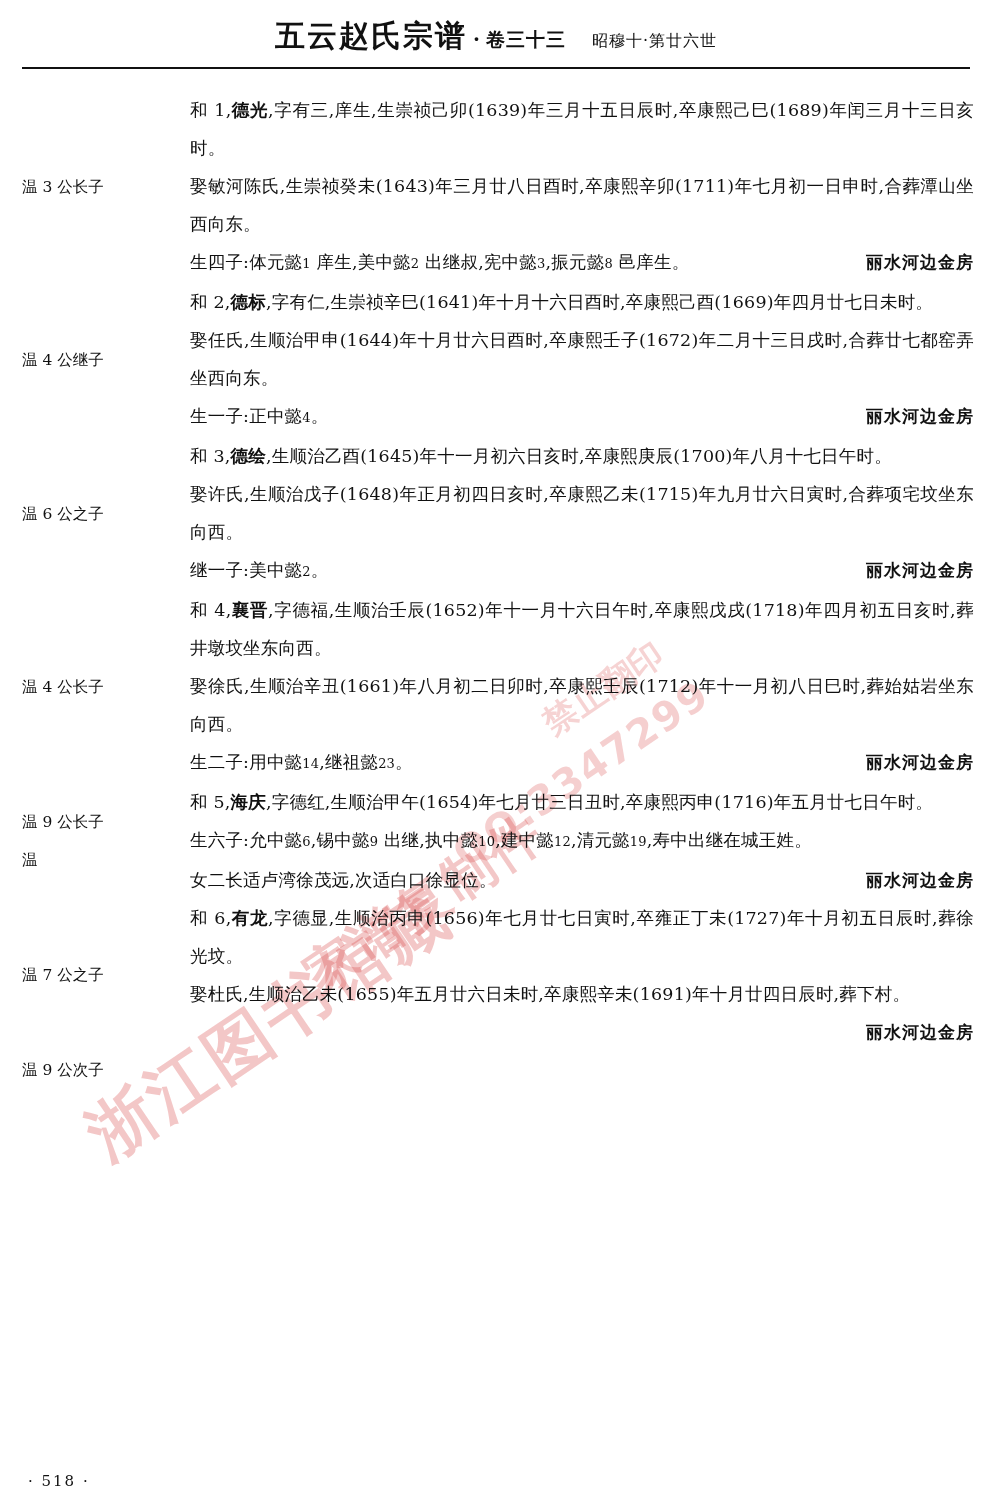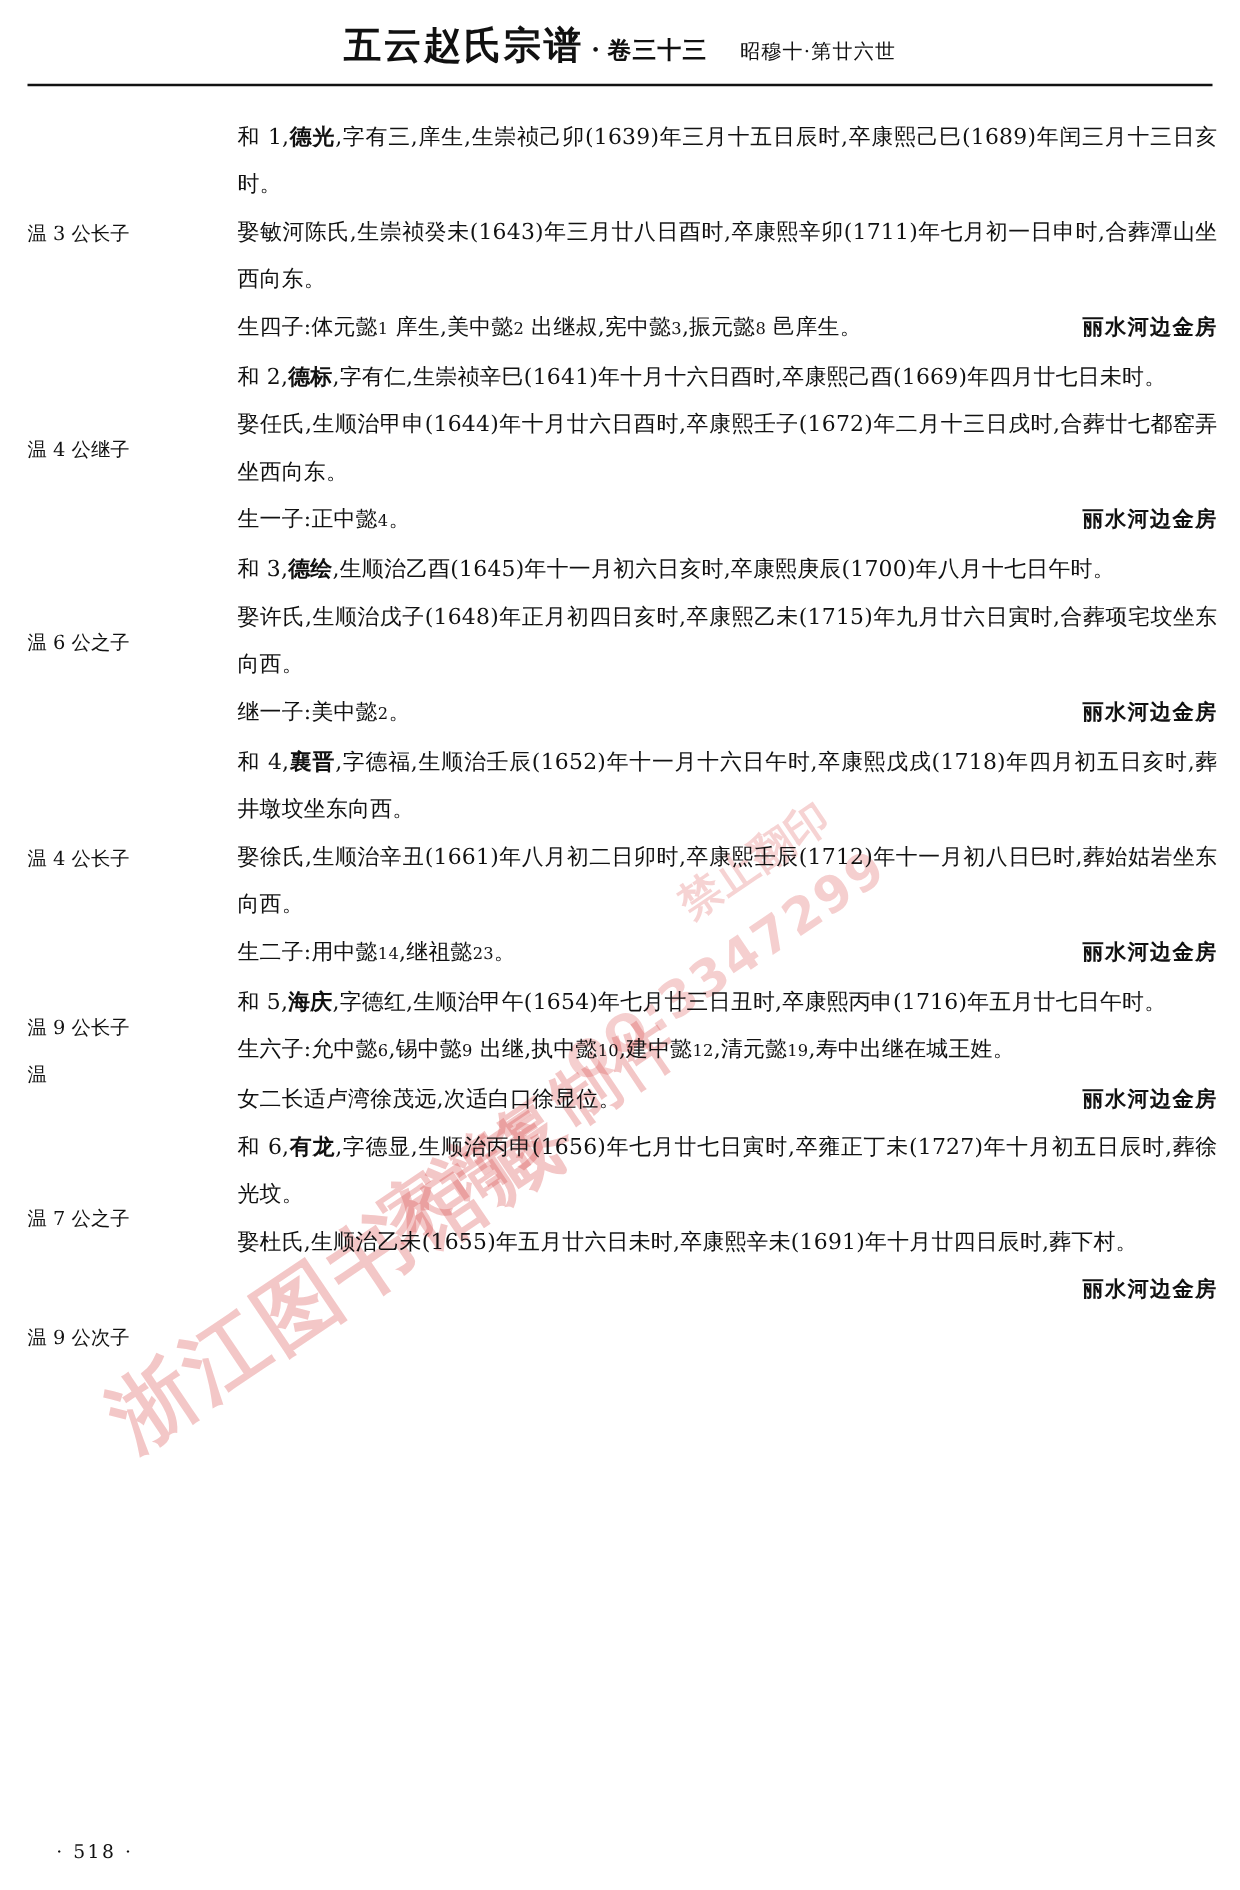--- a/index.html
+++ b/index.html
@@ -153,21 +153,21 @@
   .clear { clear: both; }
 
   
   .footer {
     position: absolute;
     left: 0;
     bottom: 22px;
     width: 100%;
     z-index: 2;
     font-size: 15px;
-    padding-left: 45px;
+    padding-left: 28px;
     box-sizing: border-box;
     letter-spacing: 2px;
   }
 </style>
 </head>
 <body>
 
 <div class="watermark-layer">
   <div class="wm wm-a">浙江图书馆藏</div>
   <div class="wm wm-b">家谱复制件</div>

